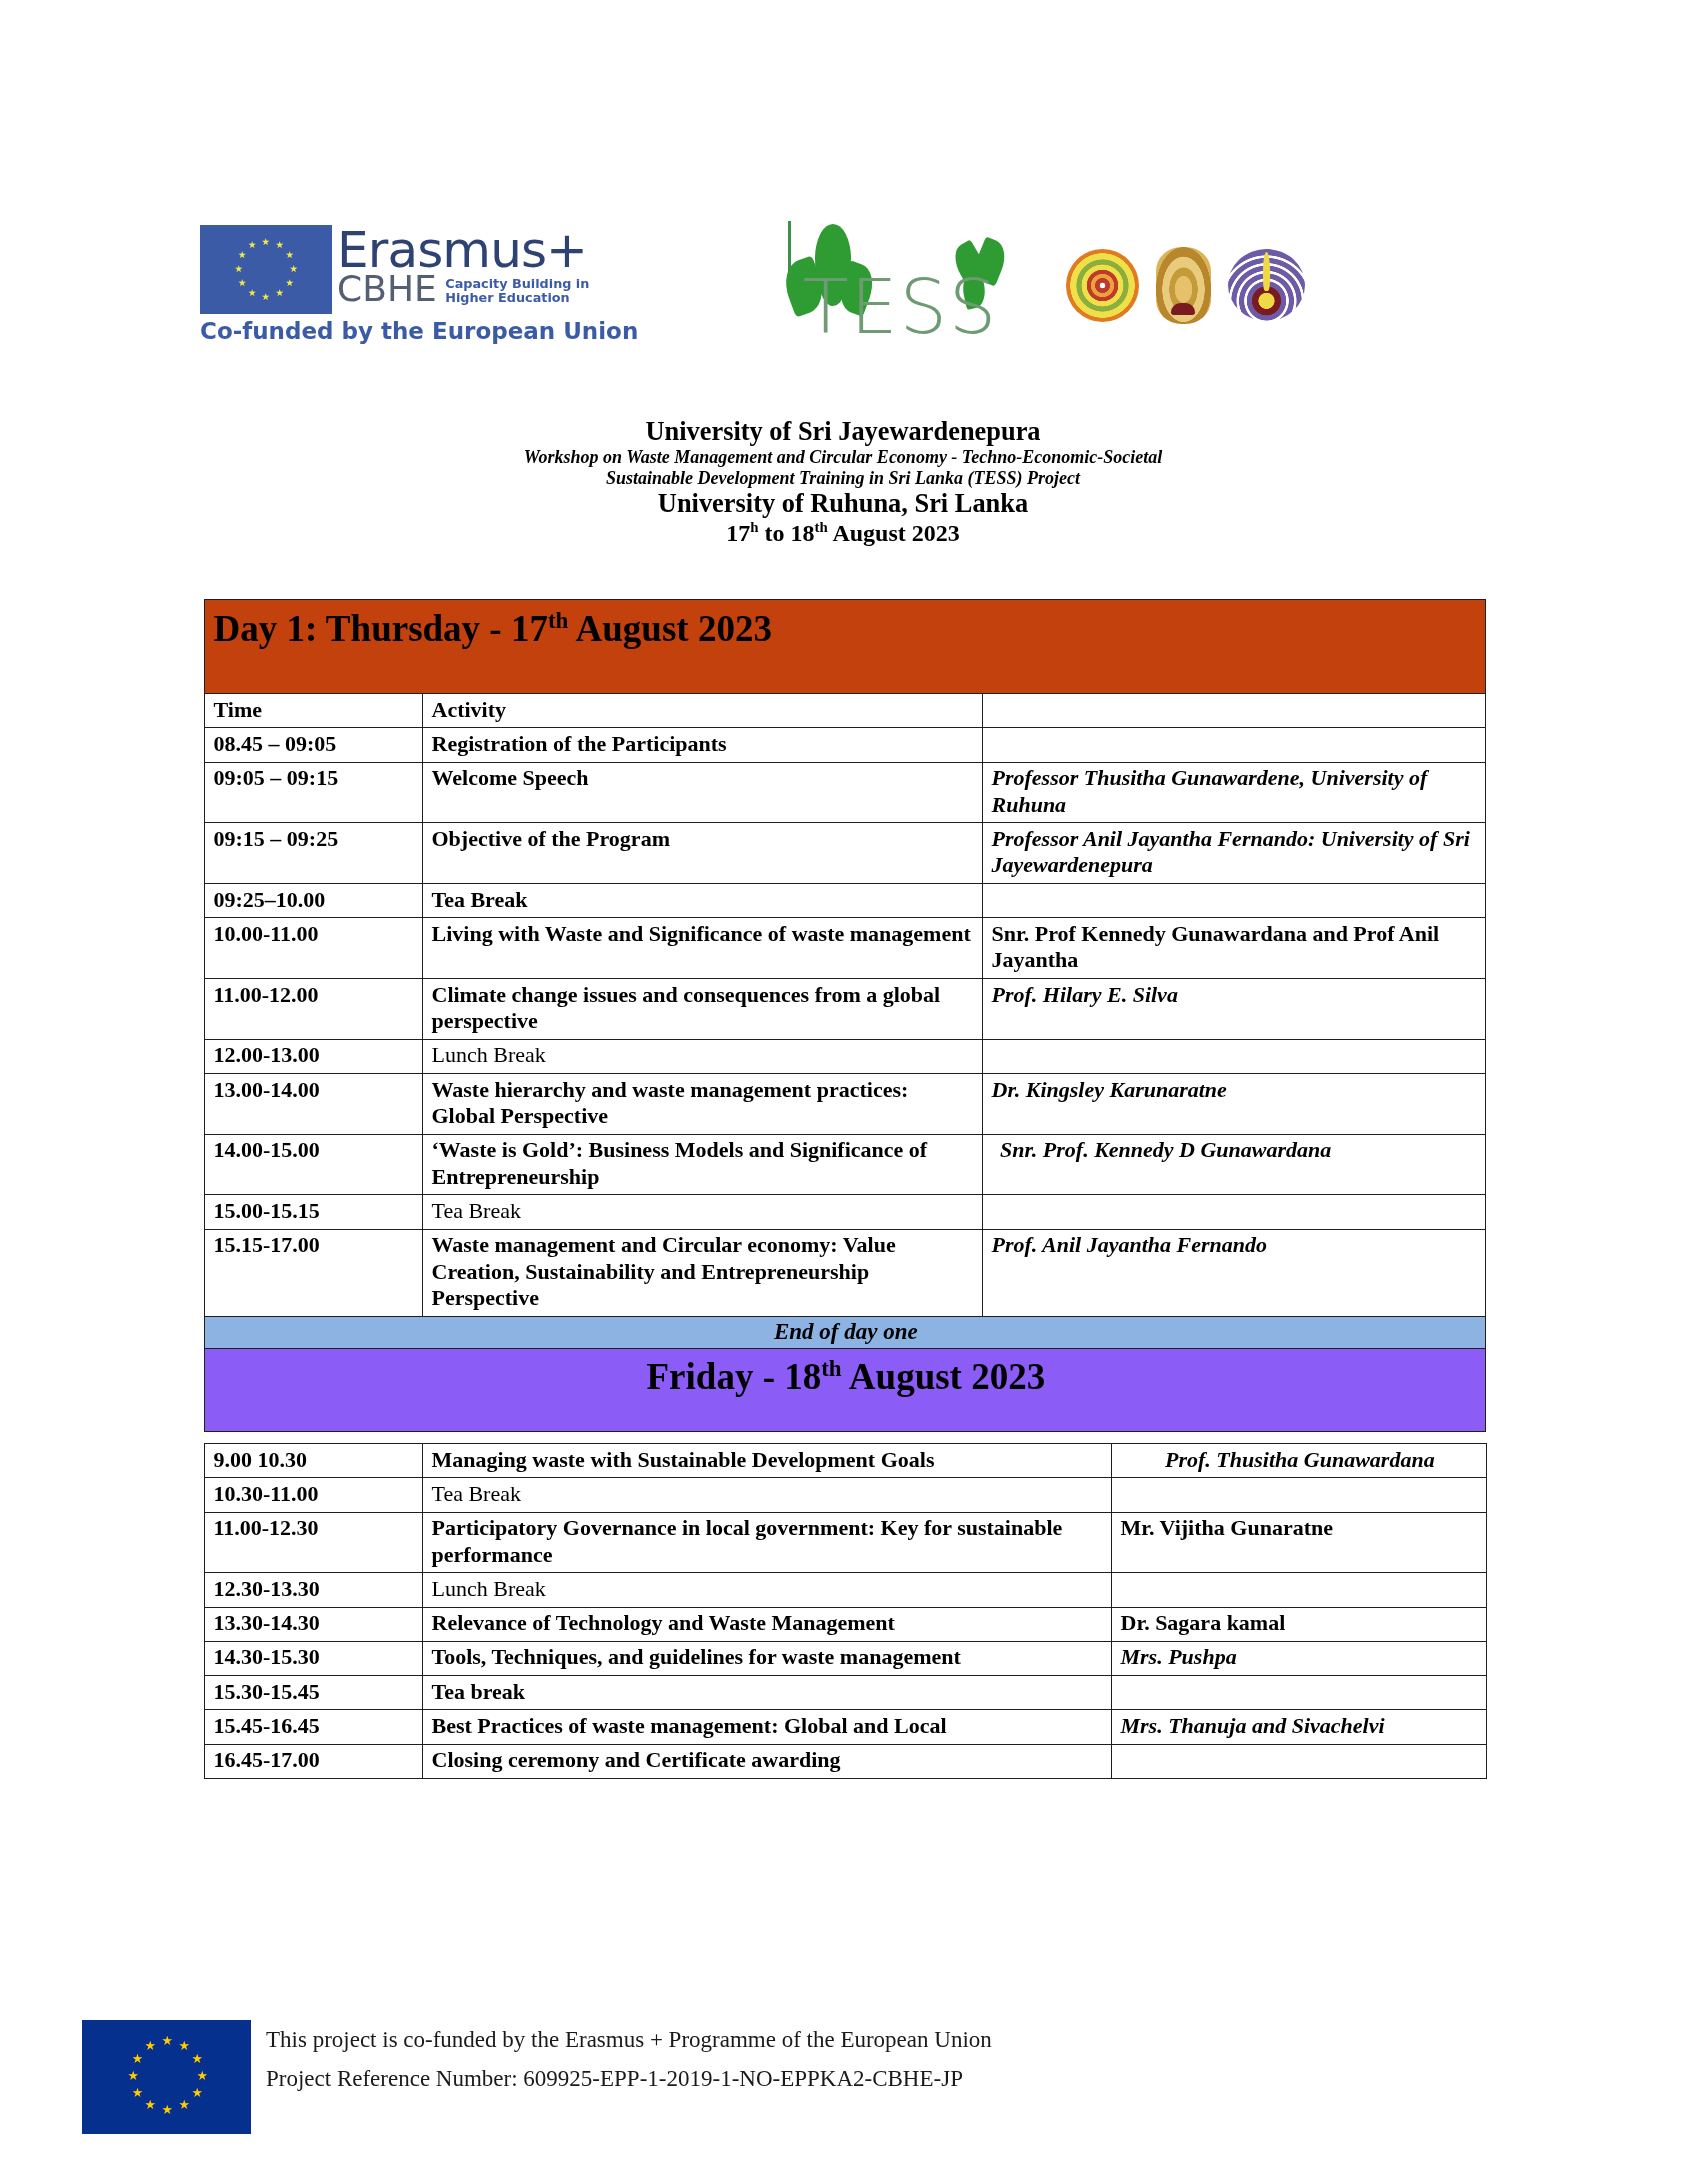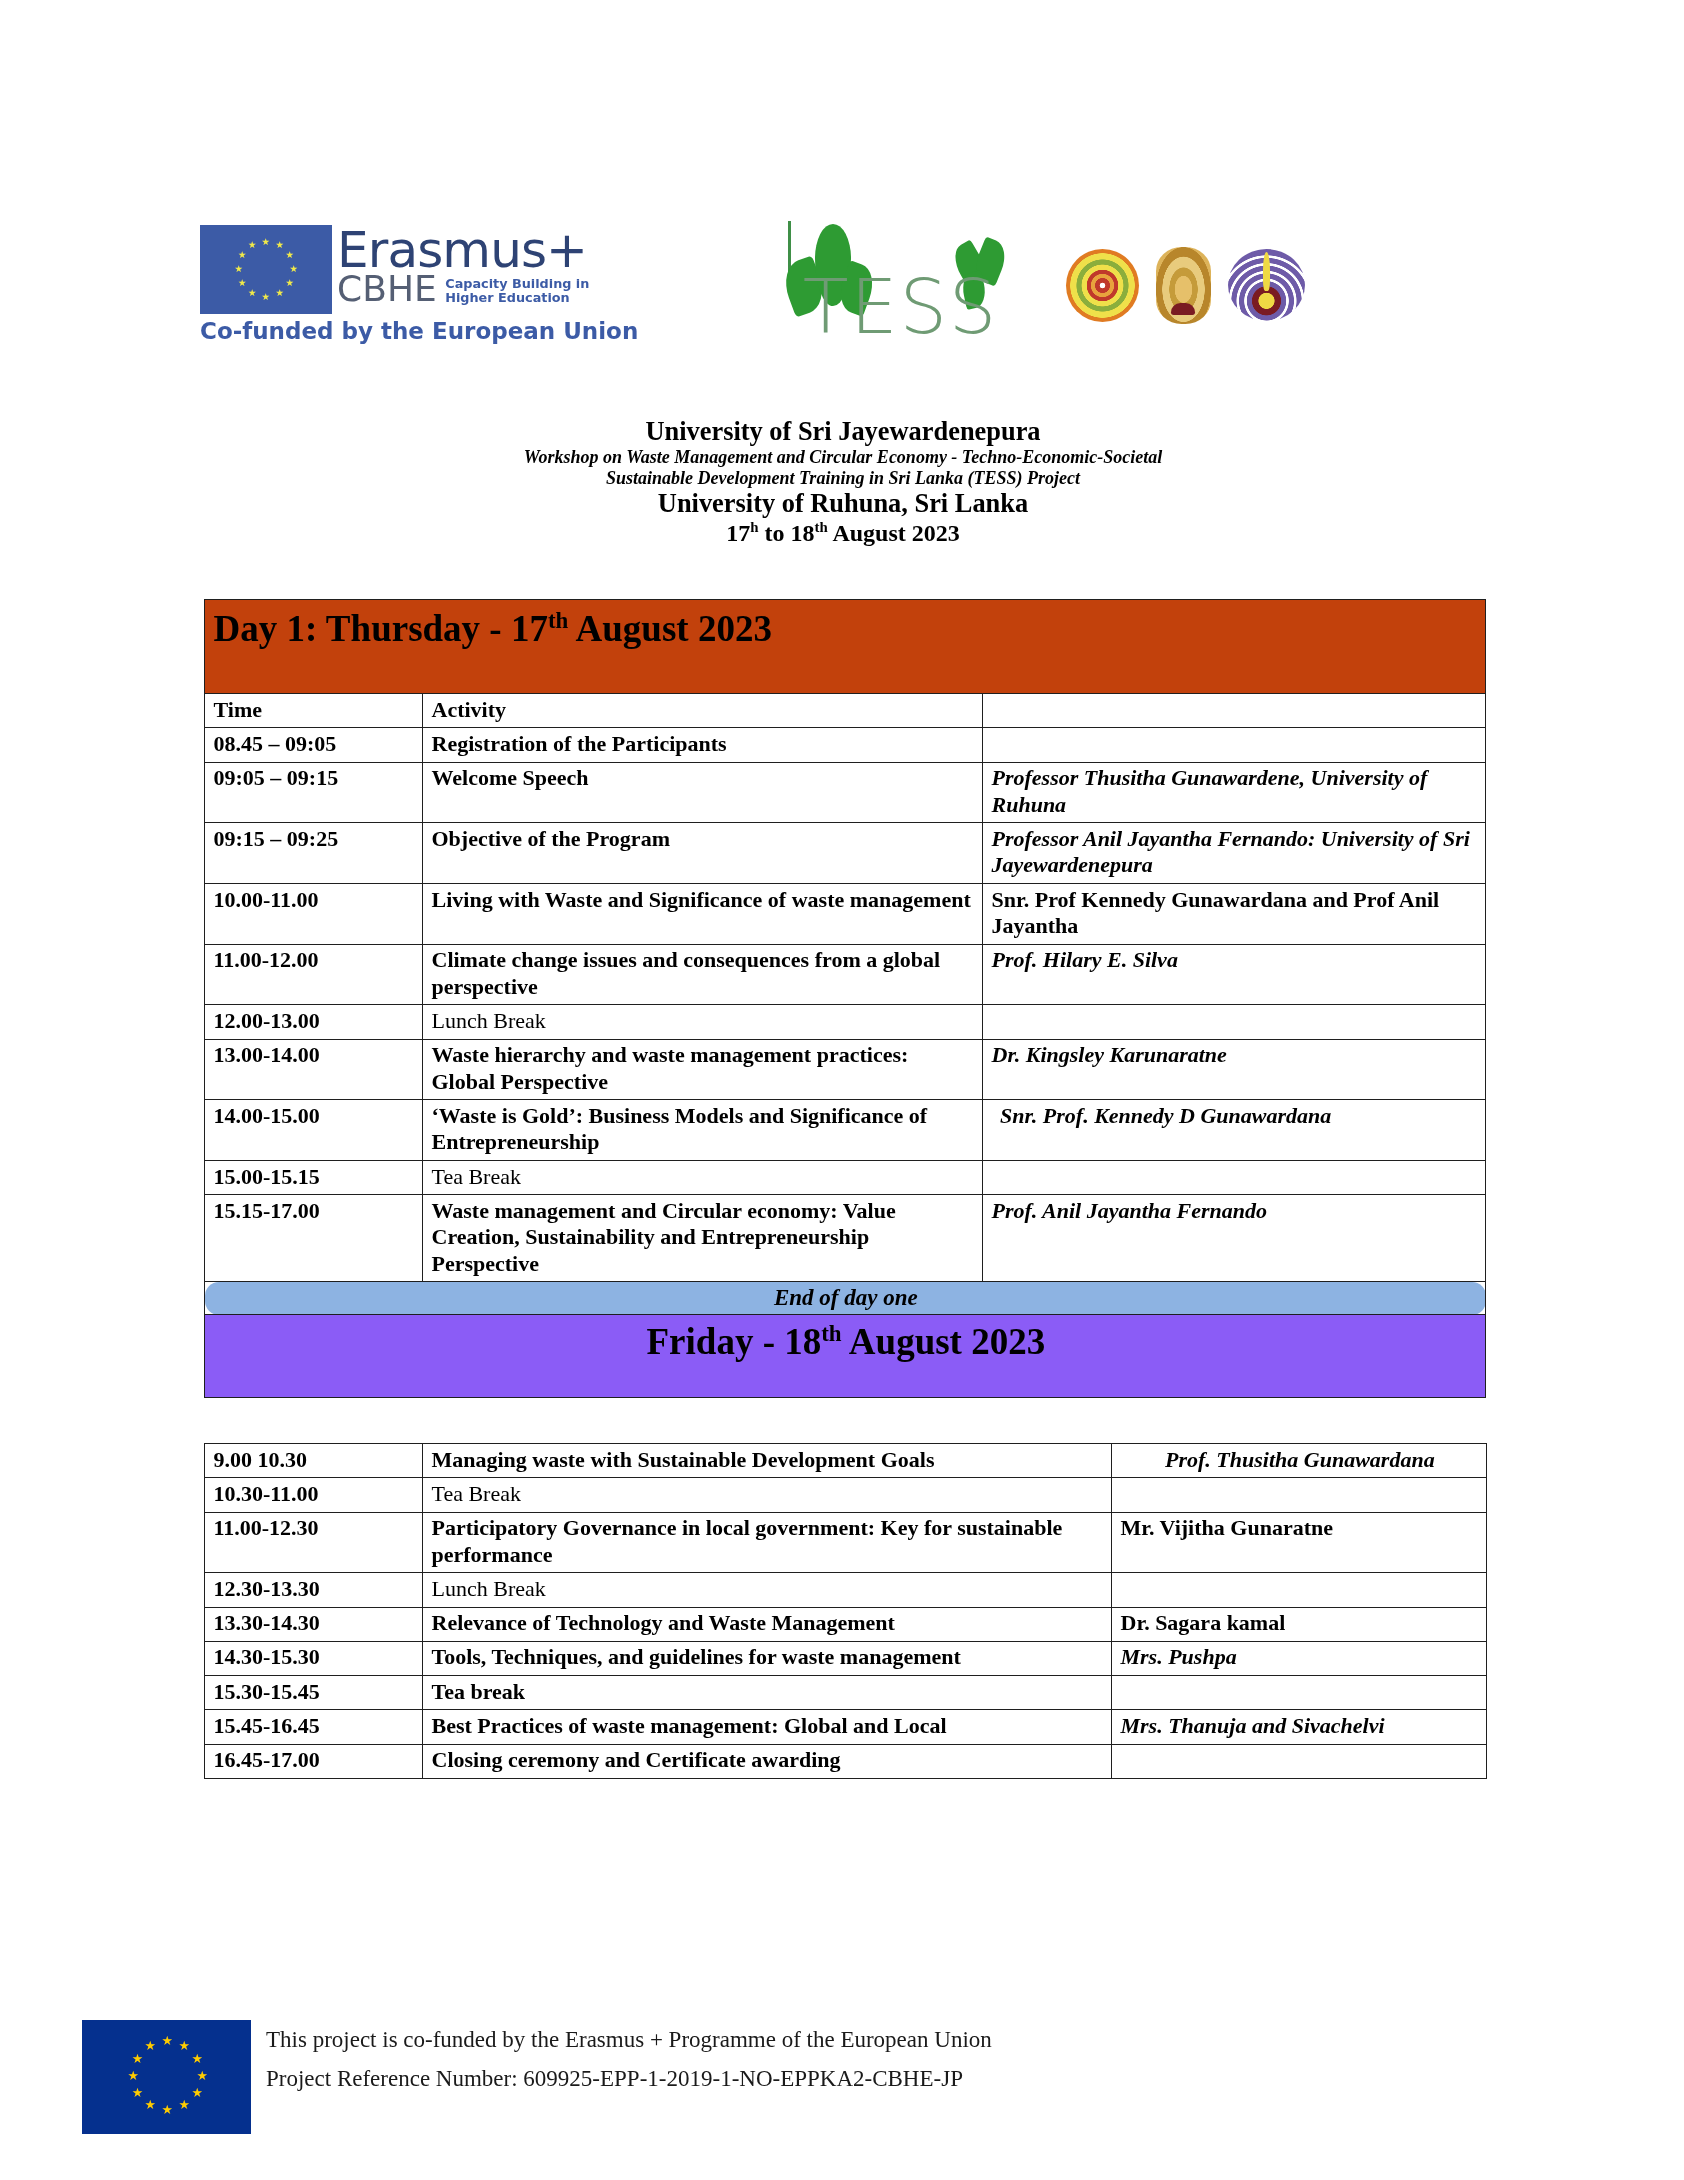--- a/index.html
+++ b/index.html
@@ -319,21 +319,20 @@
     vertical-align: top;
   }
   .end-day td {
     background: #8DB3E2;
     text-align: center;
     font-size: 23px;
     font-style: italic;
     font-weight: bold;
     padding-top: 1.7px;
     padding-bottom: 2.6px;
-    border-radius: 14px;
   }
 
   .col-time   { width: 218px; }
   .col-act    { width: 560px; }
   .col-person { width: 503px; }
 
   .col-time2   { width: 218px; }
   .col-act2    { width: 689px; }
   .col-person2 { width: 375px; }
 
@@ -471,20 +470,25 @@
         <td>09:05 – 09:15</td>
         <td>Welcome Speech</td>
         <td class="person">Professor Thusitha Gunawardene, University of Ruhuna</td>
       </tr>
       <tr>
         <td>09:15 – 09:25</td>
         <td>Objective of the Program</td>
         <td class="person">Professor Anil Jayantha Fernando: University of Sri Jayewardenepura</td>
       </tr>
       <tr>
+        <td>09:25–10.00</td>
+        <td>Tea Break</td>
+        <td class="person"></td>
+      </tr>
+      <tr>
         <td>10.00-11.00</td>
         <td>Living with Waste and Significance of waste management</td>
         <td class="person-upright">Snr. Prof Kennedy Gunawardana and Prof Anil Jayantha</td>
       </tr>
       <tr>
         <td>11.00-12.00</td>
         <td>Climate change issues and consequences from a global perspective</td>
         <td class="person">Prof. Hilary E. Silva</td>
       </tr>
       <tr>

